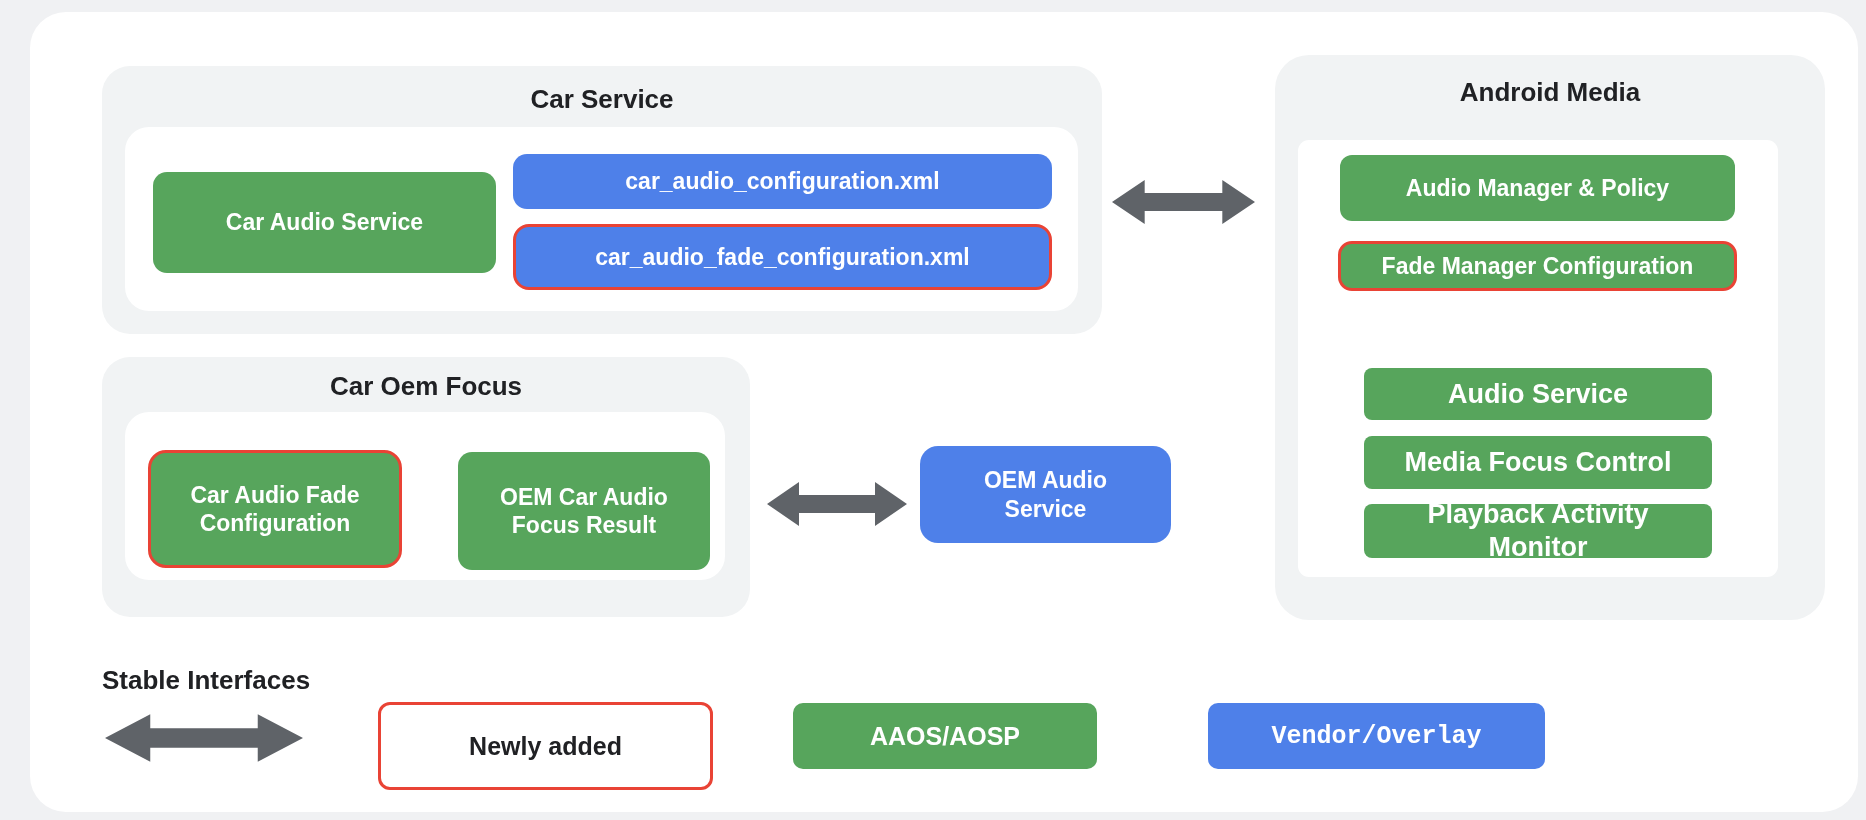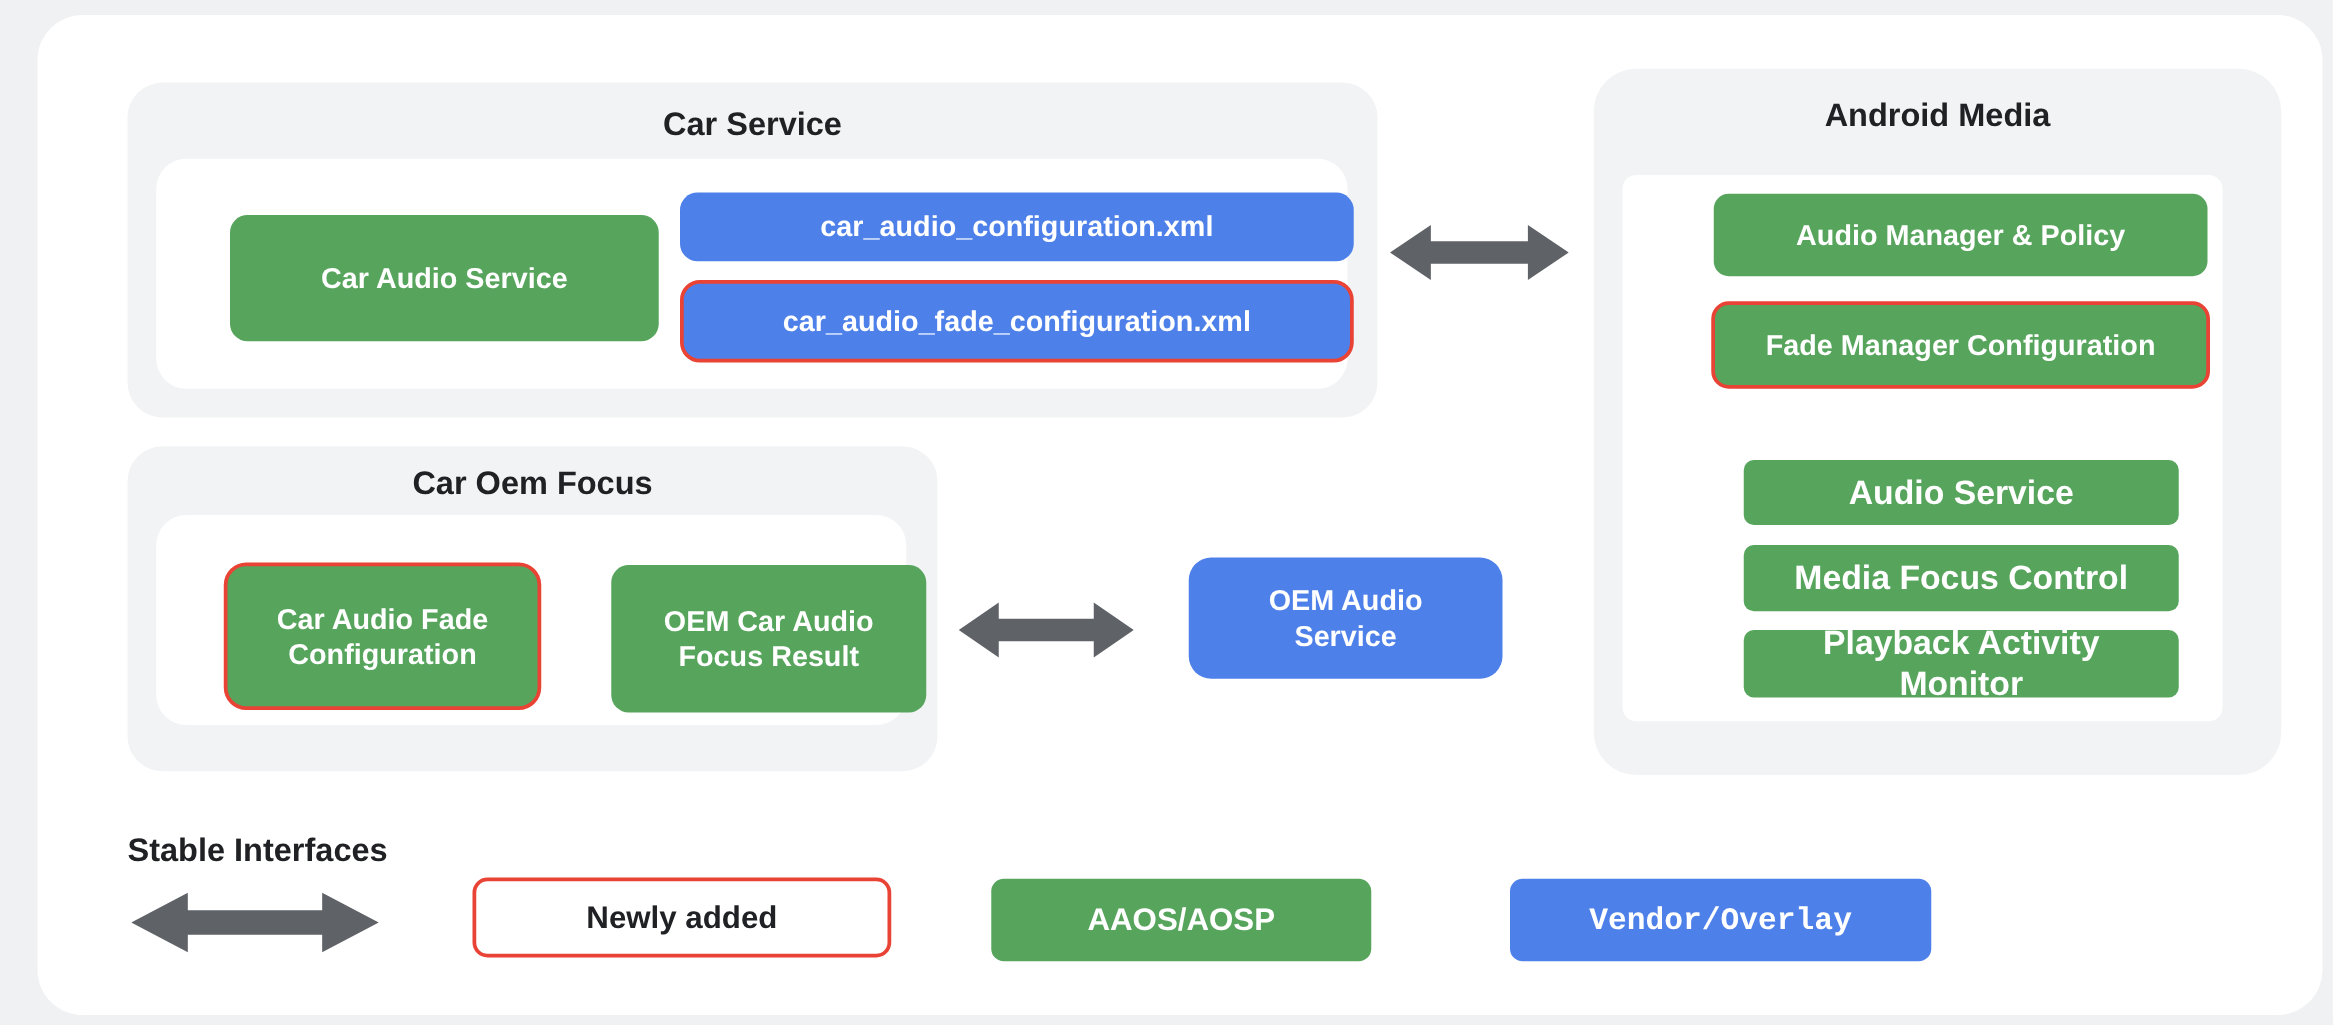--- a/index.html
+++ b/index.html
@@ -42,21 +42,20 @@
     position: absolute;
     display: flex;
     align-items: center;
     justify-content: center;
     text-align: center;
     font-weight: 700;
     color: #FFFFFF;
     line-height: 1.22;
     border-radius: 14px;
     padding: 2px 22px;
-    margin-left: 31px;
   }
   .green { background: var(--green, #57A55C); }
   .blue  { background: var(--blue, #4E80E9); }
   .red-border { border: 3px solid var(--red-border, #E94335); }
   .fs23 { font-size: 23px; }
   .fs22 { font-size: 27px; }
   .arrow { position: absolute; }
   .arrow svg { display: block; width: 100%; height: 100%; }
   .arrow polygon { fill: var(--arrow-gray, #5F6368); }
 
@@ -69,21 +68,21 @@
   #node-fade-config-xml { left: 388px; top: 97px; width: 539px; height: 66px; border-radius: 16px; }
 
   
   #arrow-car-service-android-media { left: 1082px; top: 166px; width: 143px; height: 48px; }
 
   
   #android-media { left: 1245px; top: 43px; width: 550px; height: 565px; border-radius: 34px; }
   #android-media .panel-title { top: 22px; }
   #android-media .inner { left: 23px; top: 85px; width: 480px; height: 437px; border-radius: 11px; }
   #node-audio-manager-policy { left: 42px; top: 15px; width: 395px; height: 66px; border-radius: 12px; }
-  #node-fade-manager-configuration { left: 40px; top: 101px; width: 399px; height: 70px; }
+  #node-fade-manager-configuration { left: 40px; top: 101px; width: 399px; height: 50px; }
   #node-audio-service { left: 66px; top: 228px; width: 348px; height: 52px; border-radius: 8px; }
   #node-media-focus-control { left: 66px; top: 296px; width: 348px; height: 53px; border-radius: 8px; }
   #node-playback-activity-monitor { left: 66px; top: 364px; width: 348px; height: 54px; border-radius: 8px; }
 
   
   #car-oem-focus { left: 72px; top: 345px; width: 648px; height: 260px; }
   #car-oem-focus .panel-title { top: 14px; }
   #car-oem-focus .inner { left: 23px; top: 55px; width: 600px; height: 168px; }
   #node-car-audio-fade-configuration { left: 23px; top: 38px; width: 254px; height: 118px; border-radius: 18px; }
   #node-oem-car-audio-focus-result { left: 333px; top: 40px; width: 252px; height: 118px; }
@@ -100,21 +99,21 @@
     font-size: 26px; font-weight: 700;
   }
   #legend-arrow { left: 75px; top: 700px; width: 198px; height: 52px; }
   .legend-box {
     position: absolute;
     display: flex; align-items: center; justify-content: center;
     font-size: 25px; font-weight: 700;
     border-radius: 10px;
   }
   #legend-newly-added {
-    left: 348px; top: 690px; width: 335px; height: 64px;
+    left: 348px; top: 690px; width: 335px; height: 88px;
     background: #FFFFFF;
     border: 3px solid var(--red-border, #E94335);
     border-radius: 12px;
     color: var(--text-dark, #202124);
   }
   #legend-aaos-aosp { left: 763px; top: 691px; width: 304px; height: 66px; color: #fff; }
   #legend-vendor-overlay { left: 1178px; top: 691px; width: 337px; height: 66px; color: #fff; font-family: Liberation Mono, monospace; }
 </style>
 </head>
 <body>

